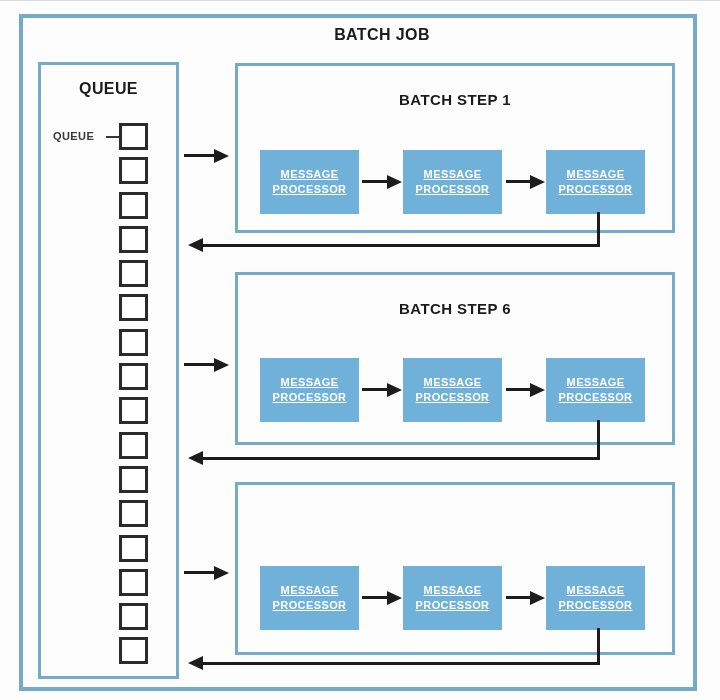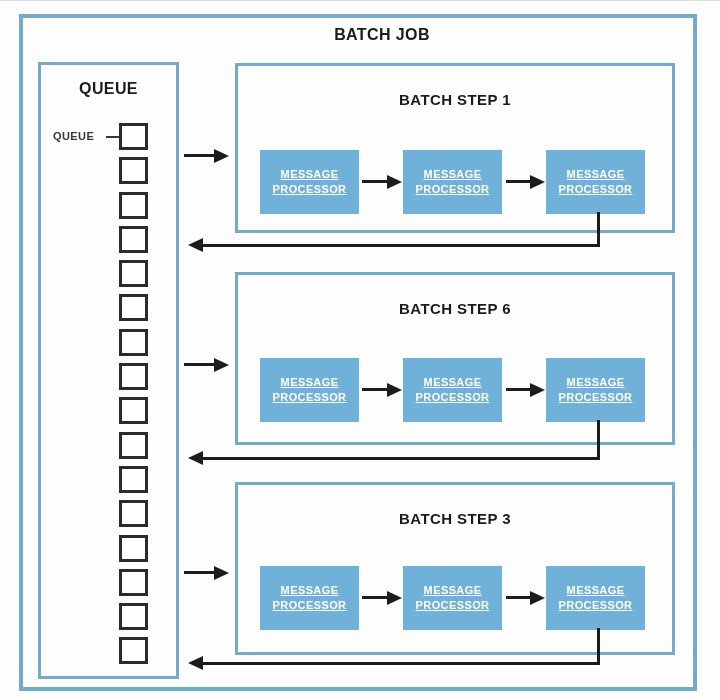--- a/index.html
+++ b/index.html
@@ -141,21 +141,20 @@
       <div class="q-square"></div>
       <div class="q-square"></div>
       <div class="q-square"></div>
     </div>
 
   <div class="step-box sb1"></div>
   <div class="step-title st1">BATCH STEP 1</div>
   <div class="step-box sb2"></div>
   <div class="step-title st2">BATCH STEP 6</div>
   <div class="step-box sb3"></div>
-  <div class="step-title st3">BATCH STEP 3</div>
 
   <div class="proc pc1 pr1">MESSAGE PROCESSOR</div>
   <div class="proc pc2 pr1">MESSAGE PROCESSOR</div>
   <div class="proc pc3 pr1">MESSAGE PROCESSOR</div>
 
   <div class="proc pc1 pr2">MESSAGE PROCESSOR</div>
   <div class="proc pc2 pr2">MESSAGE PROCESSOR</div>
   <div class="proc pc3 pr2">MESSAGE PROCESSOR</div>
 
   <div class="proc pc1 pr3">MESSAGE PROCESSOR</div>

